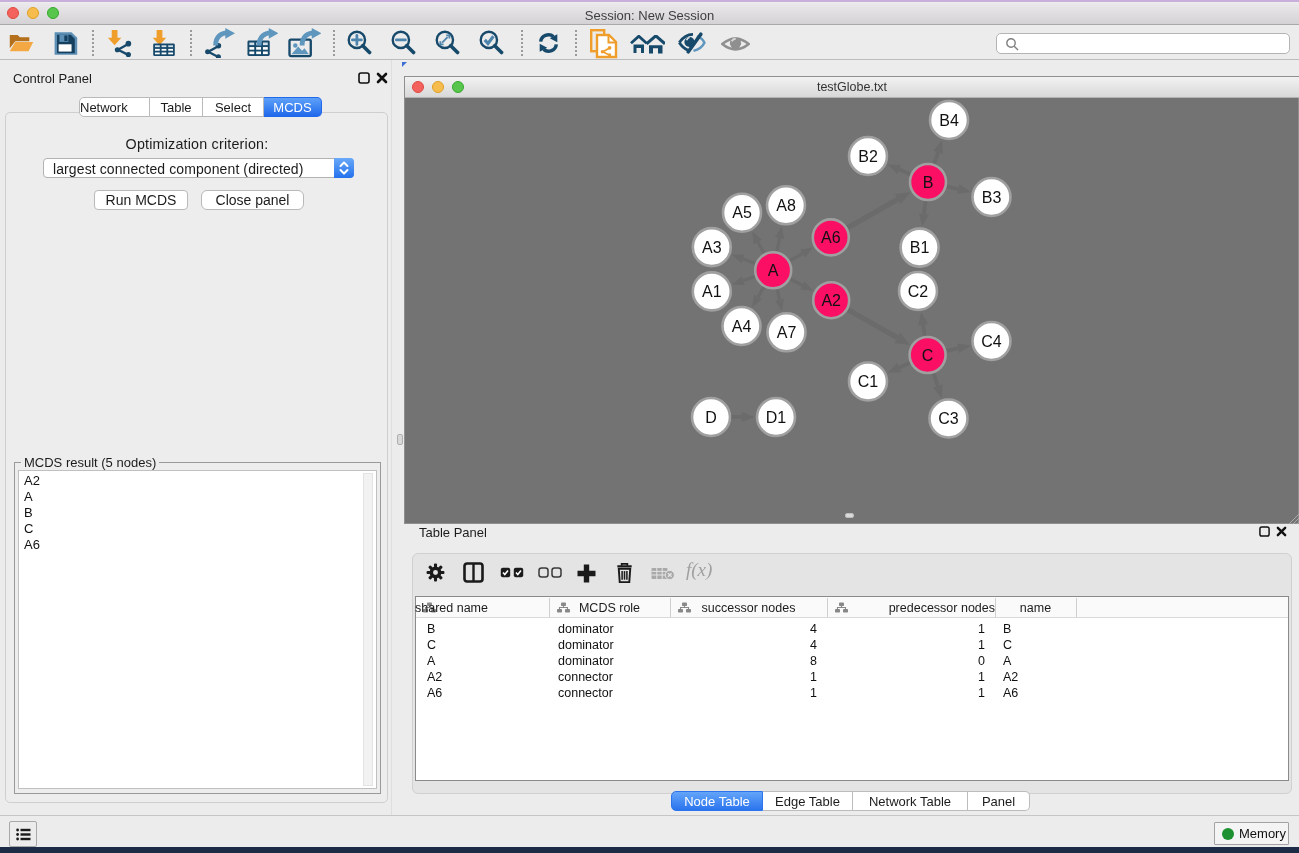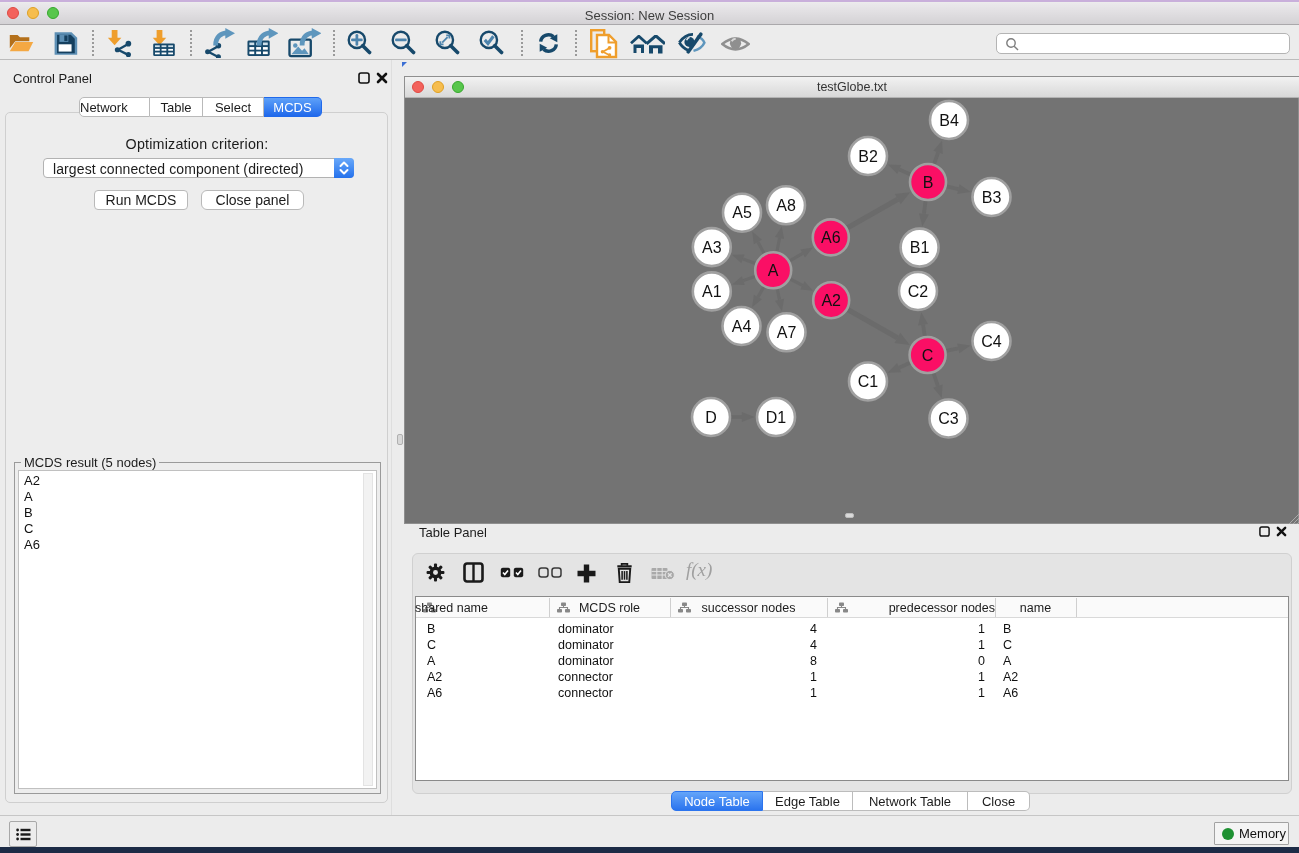--- a/index.html
+++ b/index.html
@@ -443,21 +443,21 @@
 <div class="abs" style="left:860px;top:670px;width:125px;text-align:right;font-size:12.5px;color:#111;">1</div>
 <div class="abs" style="left:1003px;top:670px;font-size:12.5px;color:#111;">A2</div>
 <div class="abs" style="left:427px;top:686px;font-size:12.5px;color:#111;">A6</div>
 <div class="abs" style="left:558px;top:686px;font-size:12.5px;color:#111;">connector</div>
 <div class="abs" style="left:700px;top:686px;width:117px;text-align:right;font-size:12.5px;color:#111;">1</div>
 <div class="abs" style="left:860px;top:686px;width:125px;text-align:right;font-size:12.5px;color:#111;">1</div>
 <div class="abs" style="left:1003px;top:686px;font-size:12.5px;color:#111;">A6</div>
 <div class="abs" style="left:671px;top:791px;width:92px;height:20px;background:linear-gradient(#64a5f9,#2b74ee);color:#fff;border:1px solid #2b74ee;border-radius:5px 0 0 5px;font-size:13px;text-align:center;line-height:19px;">Node Table</div>
 <div class="abs" style="left:763px;top:791px;width:90px;height:20px;background:#fff;color:#1c1c1c;border:1px solid #bcbcbc;border-left:none;font-size:13px;text-align:center;line-height:19px;">Edge Table</div>
 <div class="abs" style="left:853px;top:791px;width:115px;height:20px;background:#fff;color:#1c1c1c;border:1px solid #bcbcbc;border-left:none;font-size:13px;text-align:center;line-height:19px;">Network Table</div>
-<div class="abs" style="left:968px;top:791px;width:62px;height:20px;background:#fff;color:#1c1c1c;border:1px solid #bcbcbc;border-left:none;border-radius:0 5px 5px 0;font-size:13px;text-align:center;line-height:19px;">Close</div>
+<div class="abs" style="left:968px;top:791px;width:62px;height:20px;background:#fff;color:#1c1c1c;border:1px solid #bcbcbc;border-left:none;border-radius:0 5px 5px 0;font-size:13px;text-align:center;line-height:19px;">Panel</div>
 
 <div class="abs" style="left:0;top:815px;width:1299px;height:32px;background:#ececec;border-top:1px solid #c6c6c6;"></div>
 <div class="abs" style="left:9px;top:821px;width:28px;height:26px;background:#ececec;border:1px solid #a8a8a8;border-radius:2px;">
 <svg class="abs" style="left:6px;top:6px" width="15" height="13" viewBox="0 0 15 13">
       <g fill="#1a1a1a">
         <circle cx="1.6" cy="2" r="1.4"></circle>
         <circle cx="1.6" cy="6.5" r="1.4"></circle>
         <circle cx="1.6" cy="11" r="1.4"></circle>
         <rect x="4.5" y="0.8" width="10" height="2.4"></rect>
         <rect x="4.5" y="5.3" width="10" height="2.4"></rect>

